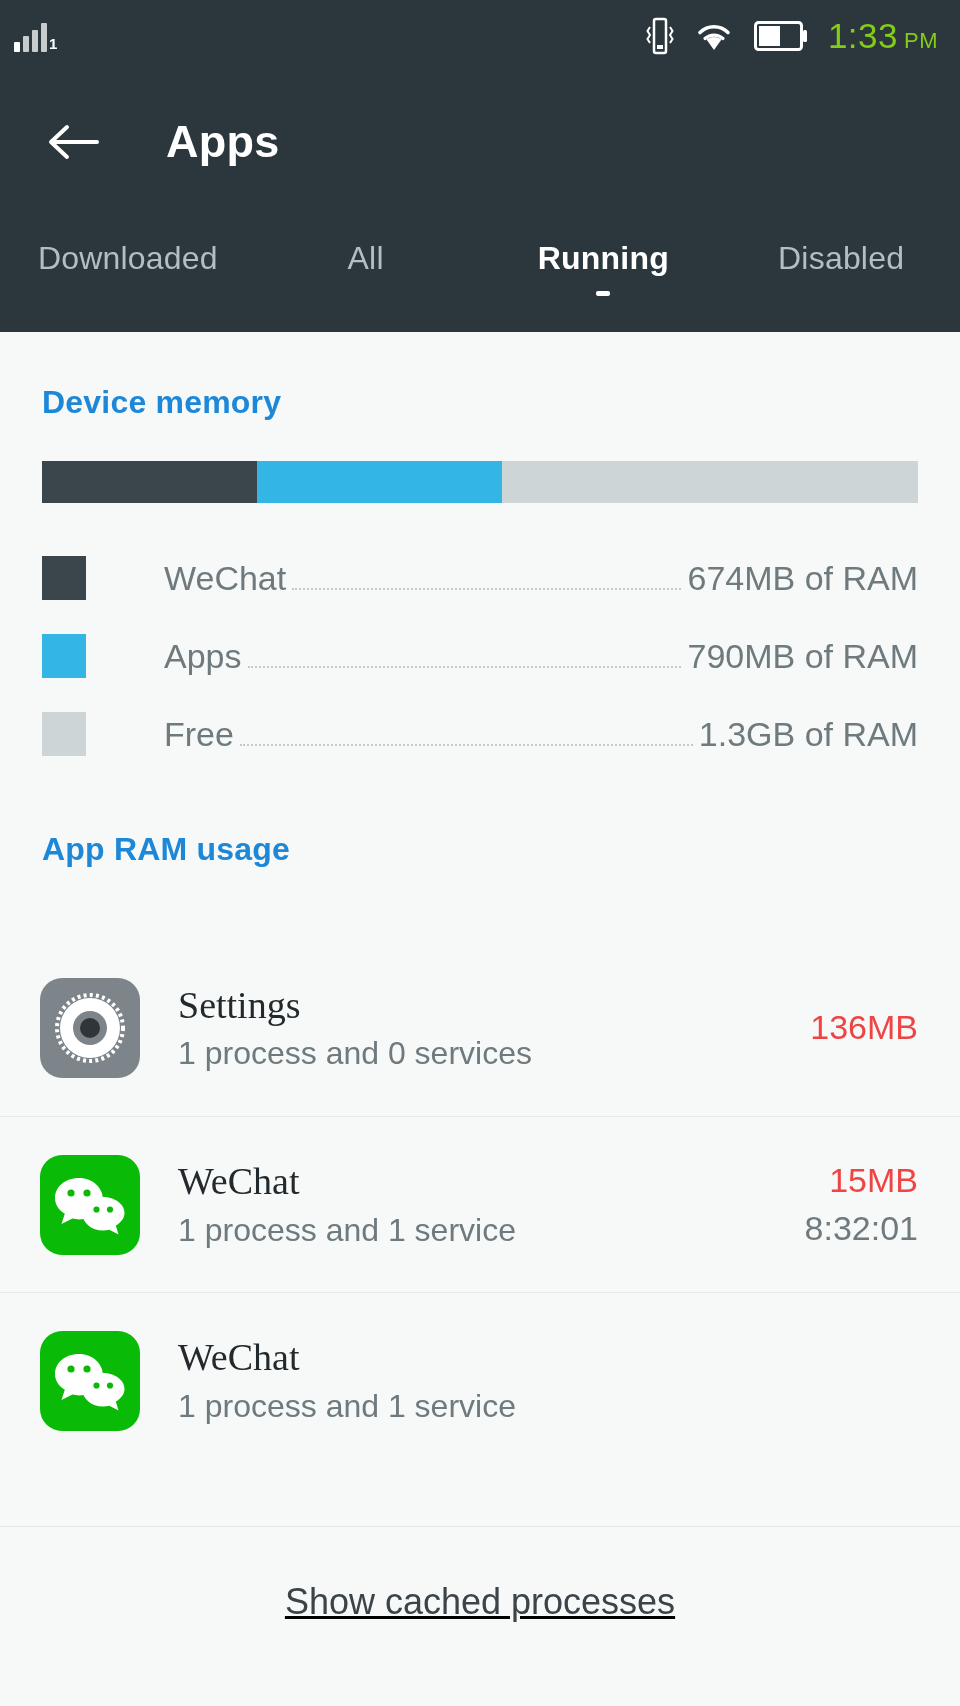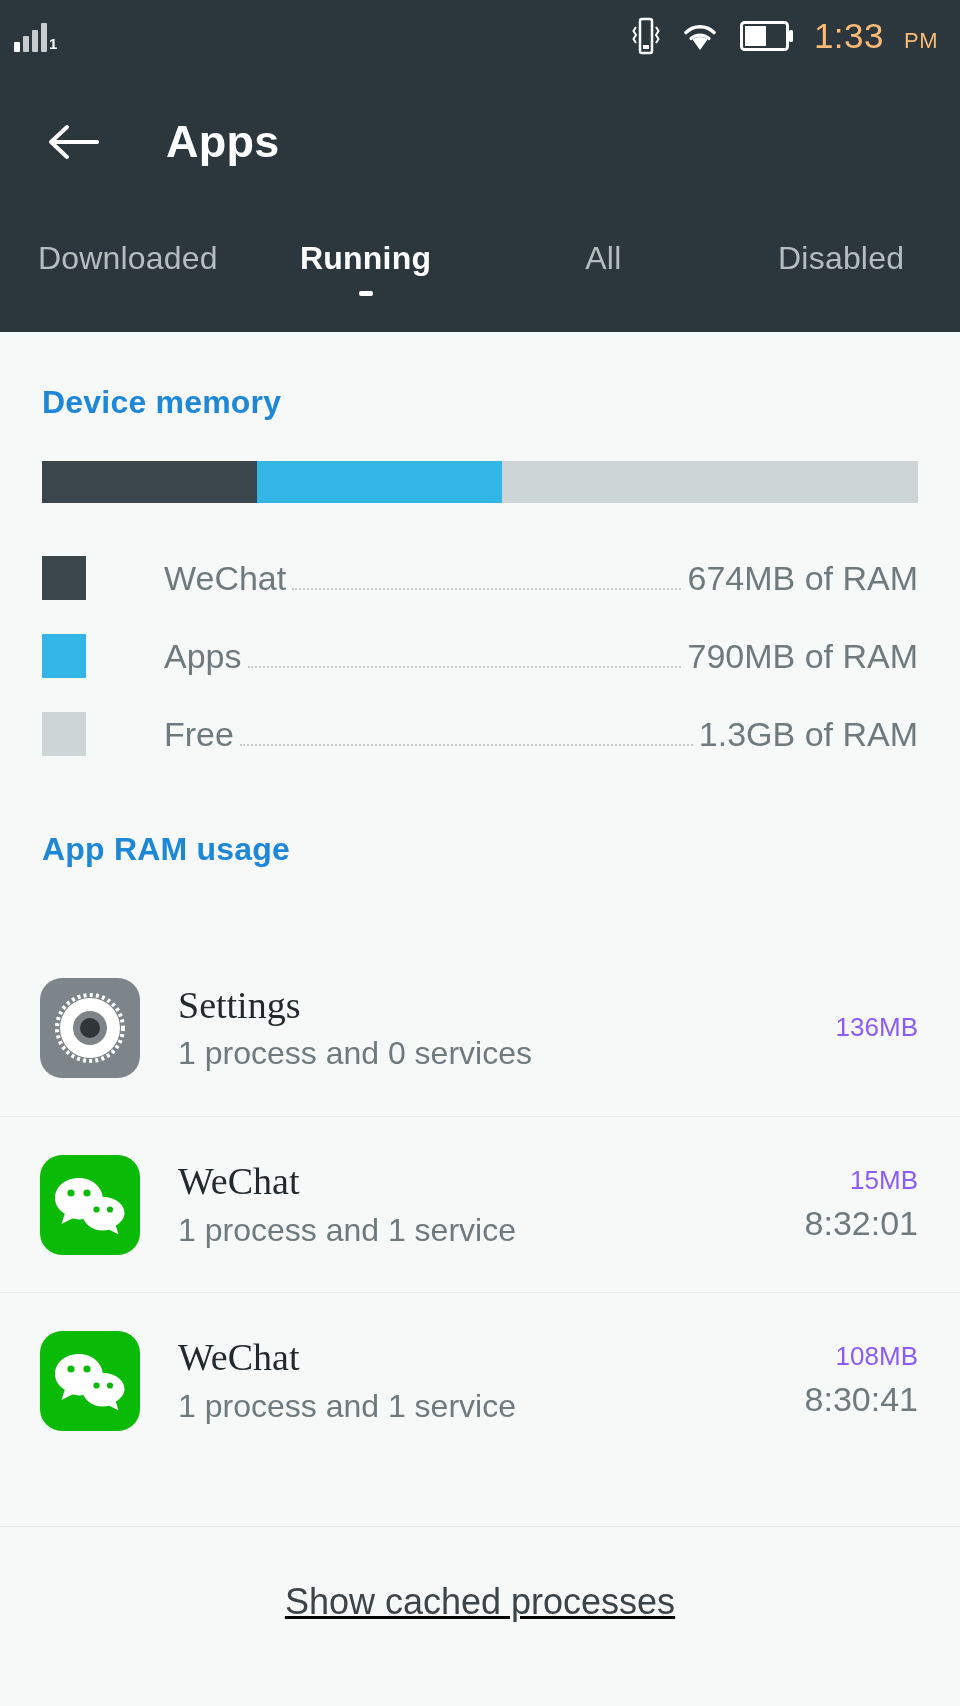--- a/index.html
+++ b/index.html
@@ -54,27 +54,27 @@
     font-weight: bold;
   }
   .status-right {
     margin-left: auto;
     display: flex;
     align-items: center;
     gap: 20px;
   }
   .status-right svg { display: block; }
   .clock {
-    color: #fdba74;
+    color: #84cc16;
     font-size: 35px;
     font-weight: 500;
     letter-spacing: 0.5px;
     display: flex;
     align-items: baseline;
-    gap: 20px;
+    gap: 6px;
   }
   .clock .ampm {
     font-size: 22px;
     font-weight: 500;
   }
 
   
   .app-bar {
     background: #2b373c;
     height: 140px;
@@ -240,22 +240,22 @@
   }
   .app-meta {
     display: flex;
     flex-direction: column;
     align-items: flex-end;
     justify-content: center;
     flex: 0 0 auto;
     margin-left: 16px;
   }
   .app-mem {
-    font-size: 26px;
-    color: #8b5cf6;
+    font-size: 34px;
+    color: #ef4444;
     line-height: 1.15;
   }
   .app-time {
     font-size: 34px;
     color: #6f7a7e;
     margin-top: 8px;
     line-height: 1.15;
   }
   .app-meta.single .app-mem { margin-bottom: 0; }
 
@@ -326,27 +326,27 @@
     </svg>
   </div>
   <div class="page-title">Apps</div>
 </div>
 
 <div class="tab-bar">
   <div class="tab">
     <div class="tab-label">Downloaded</div>
 
   </div>
+  <div class="tab">
+    <div class="tab-label">All</div>
+
+  </div>
   <div class="tab active">
     <div class="tab-label">Running</div>
     <div class="indicator"></div>
-  </div>
-  <div class="tab">
-    <div class="tab-label">All</div>
-
   </div>
   <div class="tab">
     <div class="tab-label">Disabled</div>
 
   </div>
 </div>
 
 <div class="content">
 
   <div style="height:52px"></div>
@@ -437,24 +437,20 @@
           <circle cx="41" cy="32" r="3.6" fill="#09bb07"></circle>
           <path d="M57 36 C45.5 36 36.5 43.6 36.5 52.8 C36.5 62 45.5 69.6 57 69.6 C59.2 69.6 61.3 69.3 63.3 68.8 L72.5 73.5 L69.8 64.6 C75 61.5 78.5 57.1 78.5 52 C78.5 42.8 68.5 36 57 36 Z" fill="#ffffff"></path>
           <circle cx="50.5" cy="48.5" r="3.1" fill="#09bb07"></circle>
           <circle cx="64" cy="48.5" r="3.1" fill="#09bb07"></circle>
         </svg>
       </div>
       <div class="app-text">
         <div class="app-name">WeChat</div>
         <div class="app-sub">1 process and 1 service</div>
       </div>
-      <div class="app-meta">
-        <div class="app-mem">108MB</div>
-        <div class="app-time">8:30:41</div>
-      </div>
     </div>
 
   </div>
 
   <div style="height:58px"></div>
 
   <div class="footer">
     <div class="footer-label">Show cached processes</div>
   </div>
 

